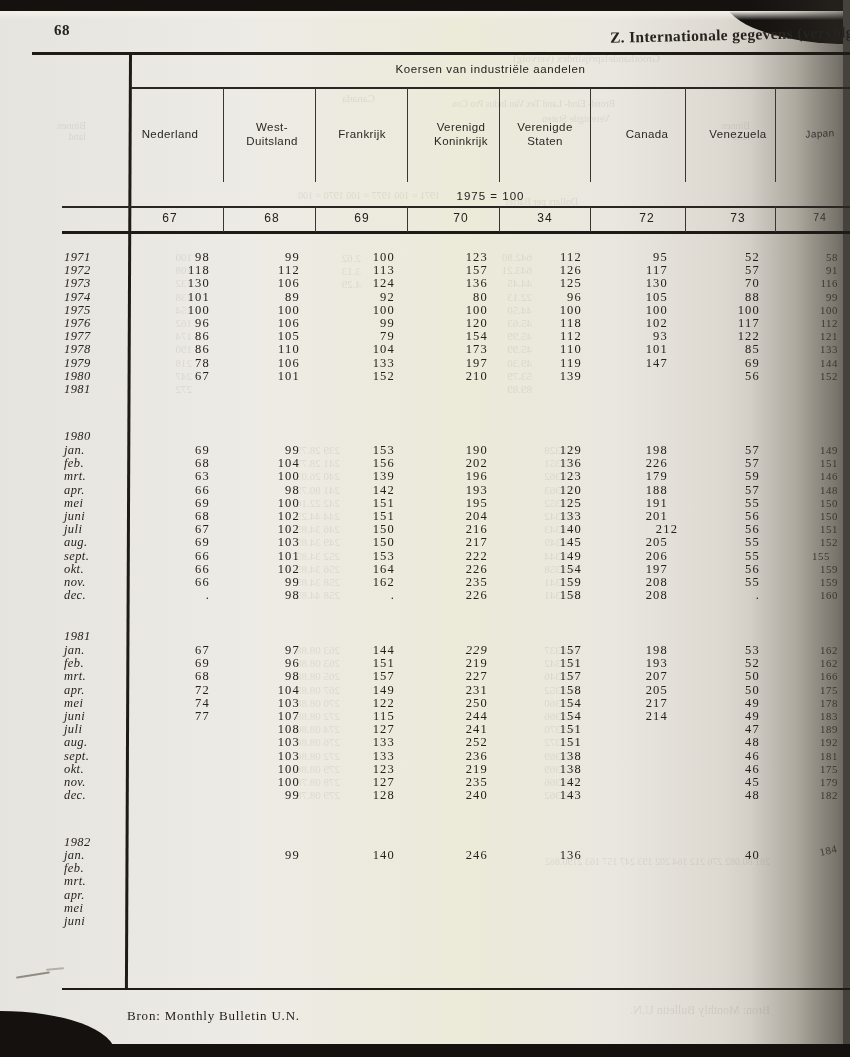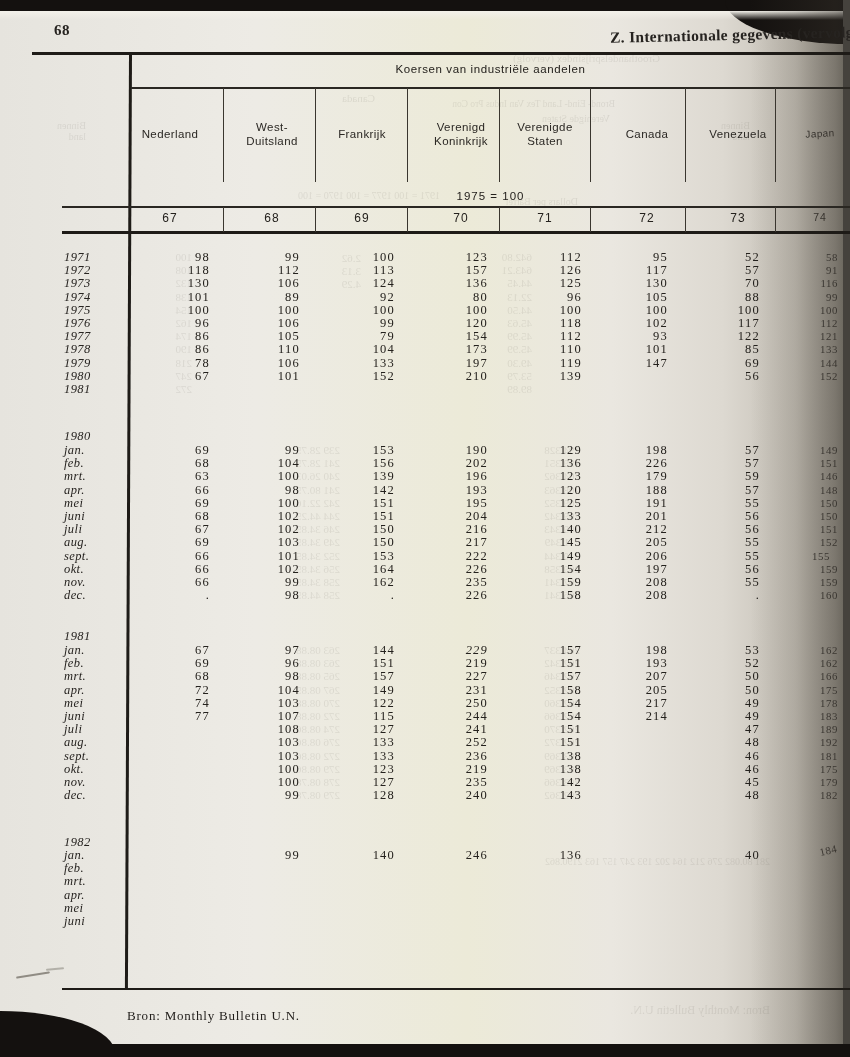--- a/index.html
+++ b/index.html
@@ -202,21 +202,21 @@
       <div class="colhead" style="left: 591px; width: 112px;">Canada</div>
       <div class="colhead" style="left: 682px; width: 112px;">Venezuela</div>
       <div class="colhead jp" style="left: 764px; width: 112px;">Japan</div>
     </div>
   <div class="base-line">1975 = 100</div>
   <div id="colnums">
       <div class="colnum" style="left: 138px;">67</div>
       <div class="colnum" style="left: 240px;">68</div>
       <div class="colnum" style="left: 330px;">69</div>
       <div class="colnum" style="left: 429px;">70</div>
-      <div class="colnum" style="left: 513px;">71</div>
+      <div class="colnum" style="left: 513px;">34</div>
       <div class="colnum" style="left: 615px;">72</div>
       <div class="colnum" style="left: 706px;">73</div>
       <div class="colnum jp" style="left: 788px;">74</div>
     </div>
 
   <div id="tbody">
       <div class="sec" style="top: 251px;">
         <div class="drow">
           <span class="rlabel">1971</span>
           <span class="val" style="left: 148px;">98</span>
@@ -400,21 +400,21 @@
           <span class="val" style="left: 698px;">56</span>
           <span class="val jp" style="left: 776px;">150</span>
         </div>
         <div class="drow">
           <span class="rlabel">juli</span>
           <span class="val" style="left: 148px;">67</span>
           <span class="val" style="left: 238px;">102</span>
           <span class="val" style="left: 333px;">150</span>
           <span class="val" style="left: 426px;">216</span>
           <span class="val" style="left: 520px;">140</span>
-          <span class="val" style="left: 606px;">212</span>
+          <span class="val" style="left: 636px; text-align: center;">212</span>
           <span class="val" style="left: 698px;">56</span>
           <span class="val jp" style="left: 776px;">151</span>
         </div>
         <div class="drow">
           <span class="rlabel">aug.</span>
           <span class="val" style="left: 148px;">69</span>
           <span class="val" style="left: 238px;">103</span>
           <span class="val" style="left: 333px;">150</span>
           <span class="val" style="left: 426px;">217</span>
           <span class="val" style="left: 520px;">145</span>

